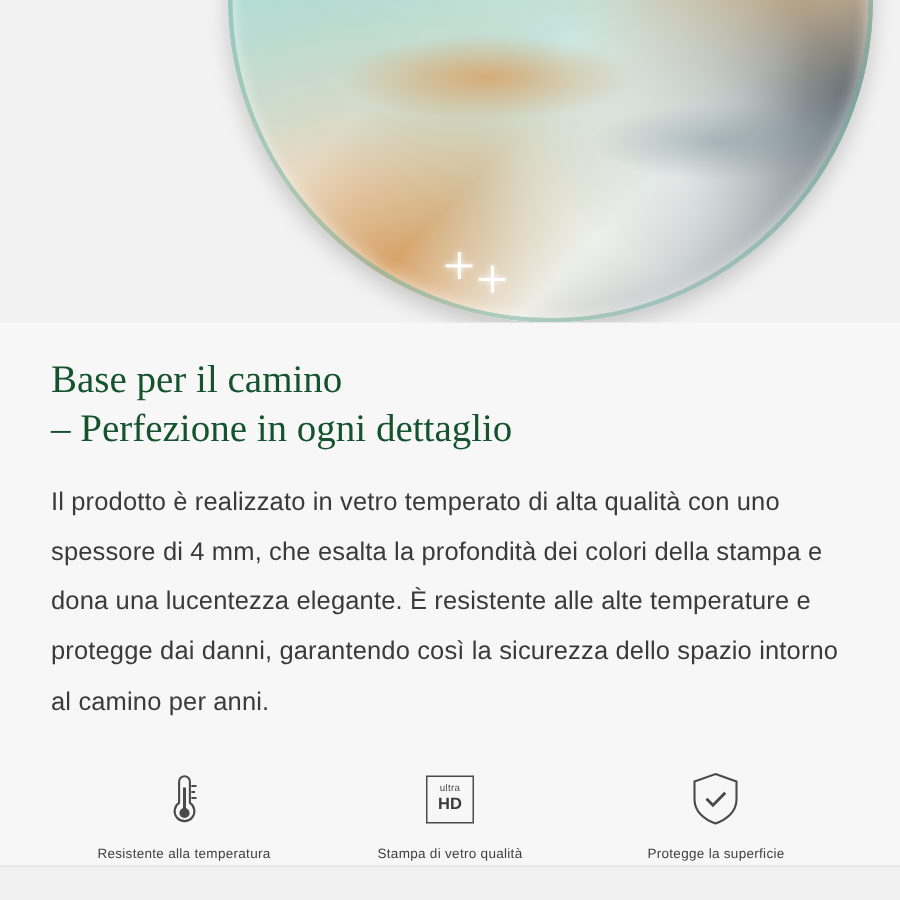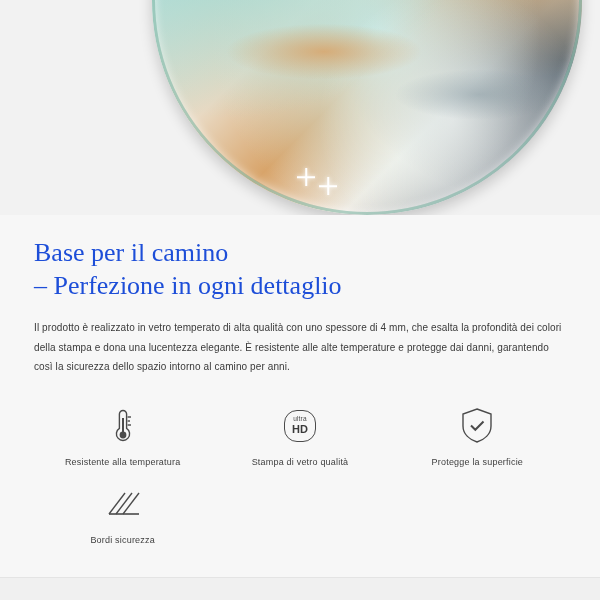--- a/index.html
+++ b/index.html
@@ -92,31 +92,31 @@
   }
   .sparkle-a { left: 297px; top: 168px; }
   .sparkle-b { left: 322px; top: 180px; width: 12px; height: 12px; }
 
   
   .content {
     position: relative;
     padding: 22px 34px 0 34px;
   }
   .title {
-    color: #1d4ed8;
+    color: #14532d;
     font-family: "Liberation Serif", serif;
     font-size: 26px;
     line-height: 1.25;
     font-weight: 400;
     margin: 0 0 16px 0;
     white-space: pre-line;
   }
   .body-text {
     color: #3a3a3a;
-    font-size: 10px;
+    font-size: 17px;
     line-height: 1.95;
     margin: 0;
     letter-spacing: 0.1px;
   }
 
   
   .features {
     margin-top: 26px;
     display: grid;
     grid-template-columns: repeat(3, 1fr);
@@ -140,21 +140,21 @@
     margin-top: 8px;
     font-size: 9px;
     color: #3f3f3f;
     text-align: left;
     letter-spacing: 0.2px;
   }
   .hd-box {
     width: 30px;
     height: 30px;
     border: 1.4px solid #4a4a4a;
-    border-radius: 13px;
+    border-radius: 0;
     display: flex;
     flex-direction: column;
     align-items: center;
     justify-content: center;
     line-height: 1;
   }
   .hd-top {
     font-size: 6.5px;
     letter-spacing: 0.2px;
     color: #4a4a4a;

